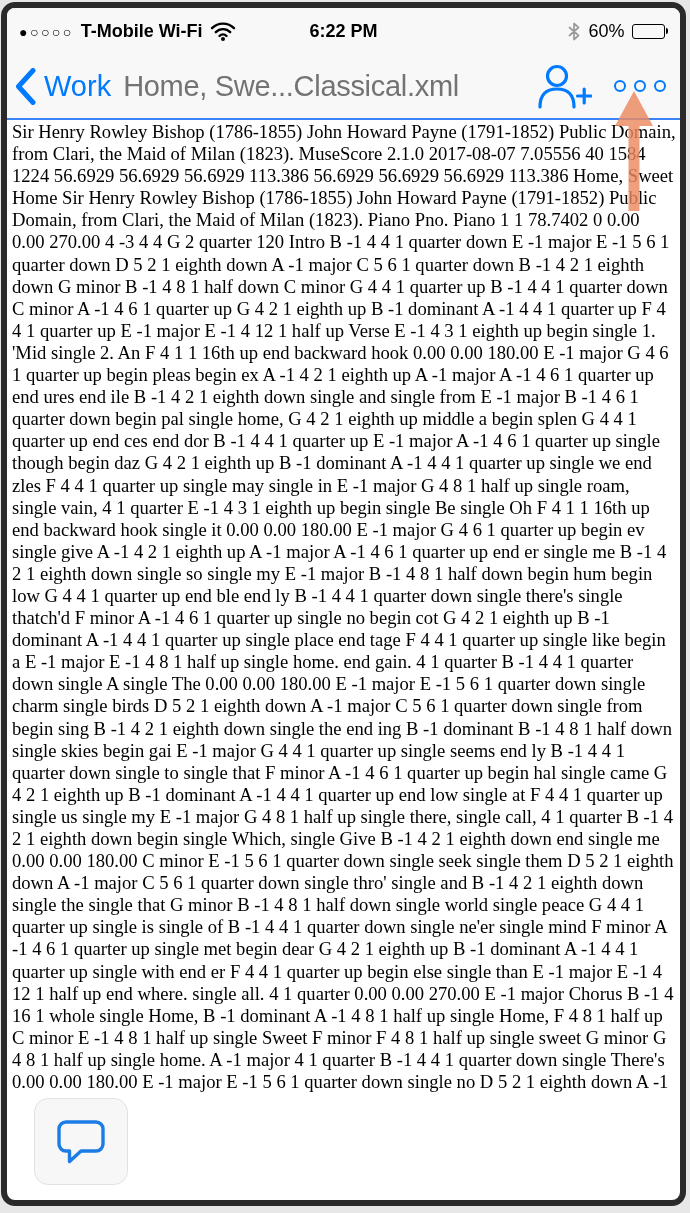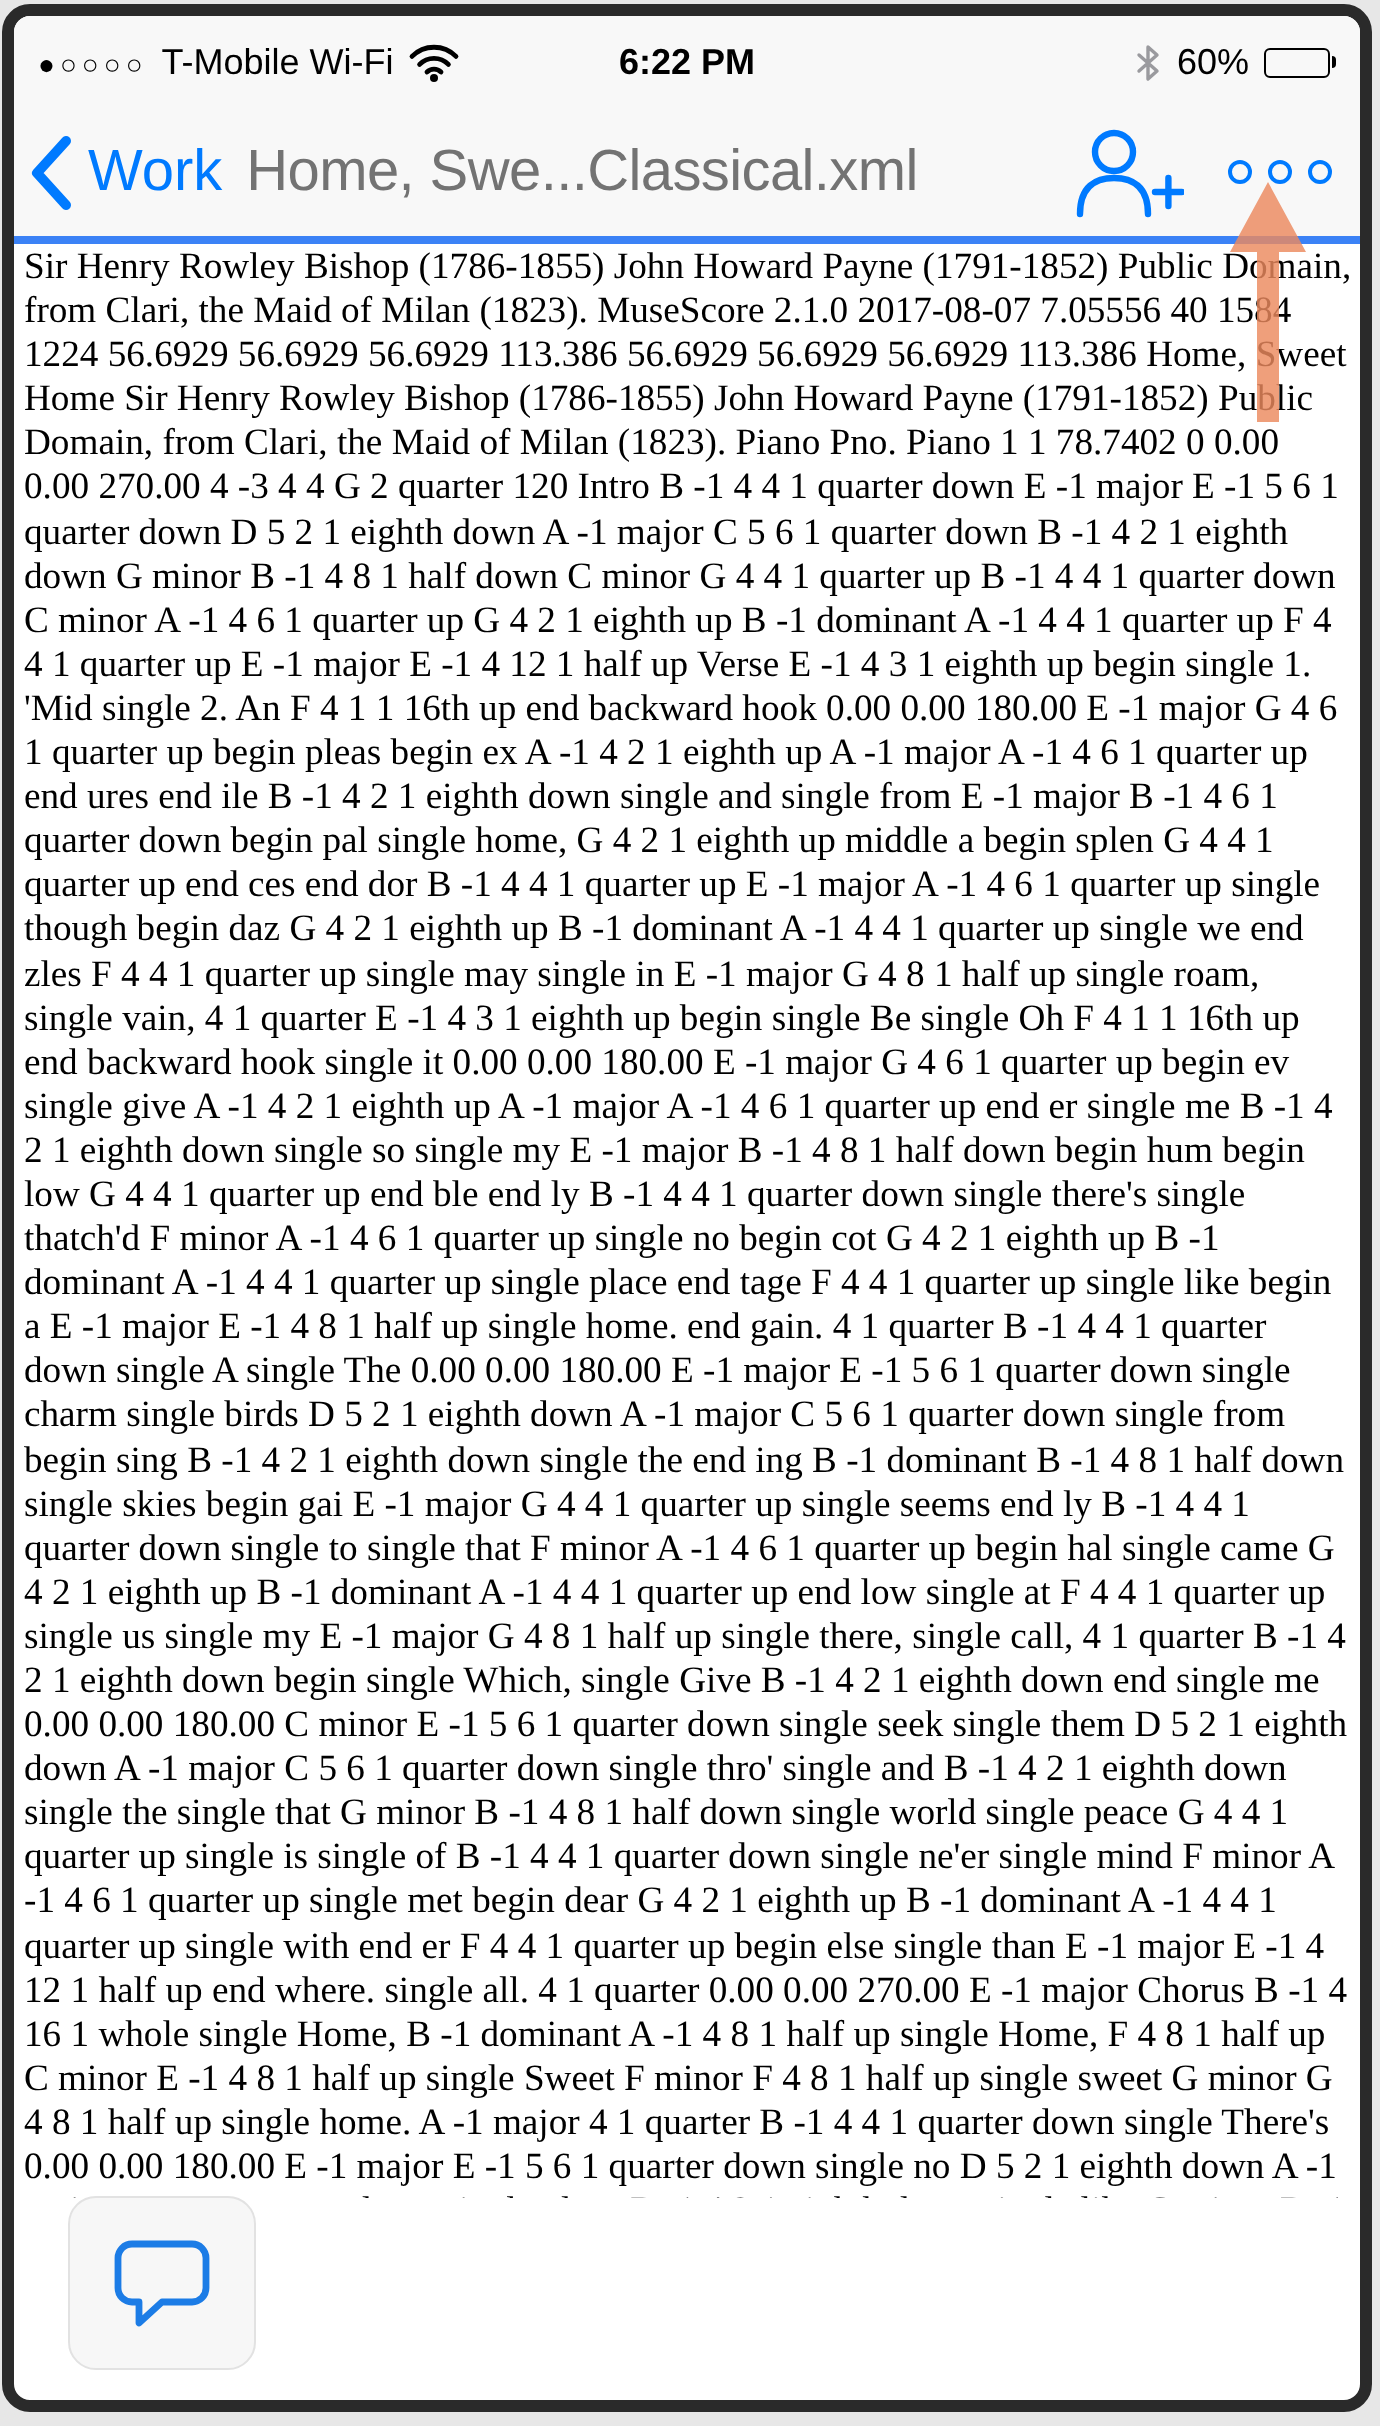--- a/index.html
+++ b/index.html
@@ -12,34 +12,34 @@
     border:6px solid #2a2a2a;border-radius:14px;background:#fff;
     overflow:hidden;box-sizing:border-box;
   }
   
   .statusbar{
     height:46px;background:#f8f8f8;display:flex;align-items:center;
     padding:0 12px;position:relative;color:#000;
   }
   .sb-left{display:flex;align-items:center;gap:7px;}
   .signal-dots{font-size:14px;letter-spacing:2.5px;line-height:1;padding-top:2px;}
-  .carrier{font-size:18px;}
+  .carrier{font-size:18px;font-weight:bold;}
   .sb-time{
     position:absolute;left:0;right:0;text-align:center;
     font-size:18px;font-weight:700;pointer-events:none;
   }
   .sb-right{margin-left:auto;display:flex;align-items:center;gap:7px;z-index:1;}
   .pct{font-size:18px;}
   .battery{display:flex;align-items:center;}
   .batt-body{width:33px;height:15px;border:1.5px solid #000;border-radius:3px;padding:1px;box-sizing:border-box;}
   .batt-fill{height:100%;background:#000;border-radius:1px;}
   .batt-nub{width:2.5px;height:6px;background:#000;border-radius:0 2px 2px 0;margin-left:1px;}
   
   .navbar{
-    height:64px;background:#f8f8f8;border-bottom:4px solid #3b82f6;
+    height:64px;background:#f8f8f8;border-bottom:2px solid #3b82f6;
     display:flex;align-items:center;padding:0 12px 0 8px;gap:10px;
   }
   .back-btn{display:flex;align-items:center;gap:8px;cursor:pointer;flex:0 0 auto;}
   .back-label{color:#007aff;font-size:29px;}
   .nav-title{
     font-size:29px;color:#737373;font-weight:500;letter-spacing:-0.3px;
     white-space:nowrap;overflow:hidden;flex:0 1 auto;margin-left:2px;
   }
   .nav-actions{margin-left:auto;display:flex;align-items:center;gap:20px;}
   .more-btn{display:flex;align-items:center;gap:8px;padding:4px 2px;cursor:pointer;}

